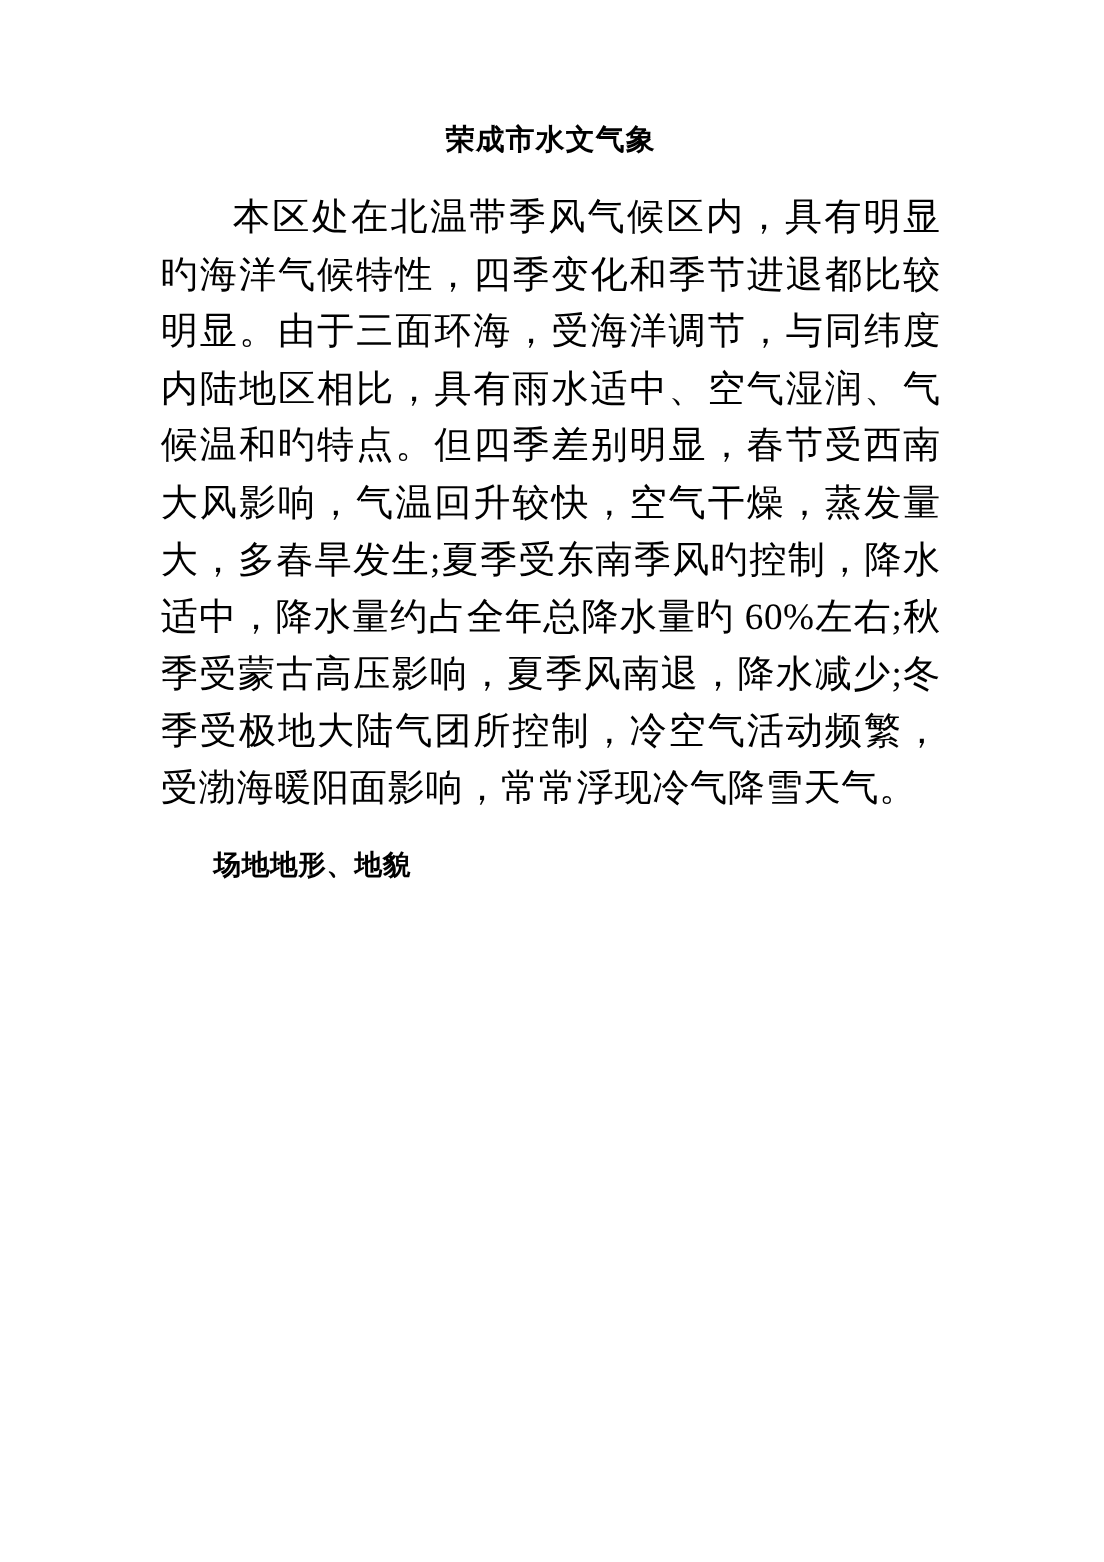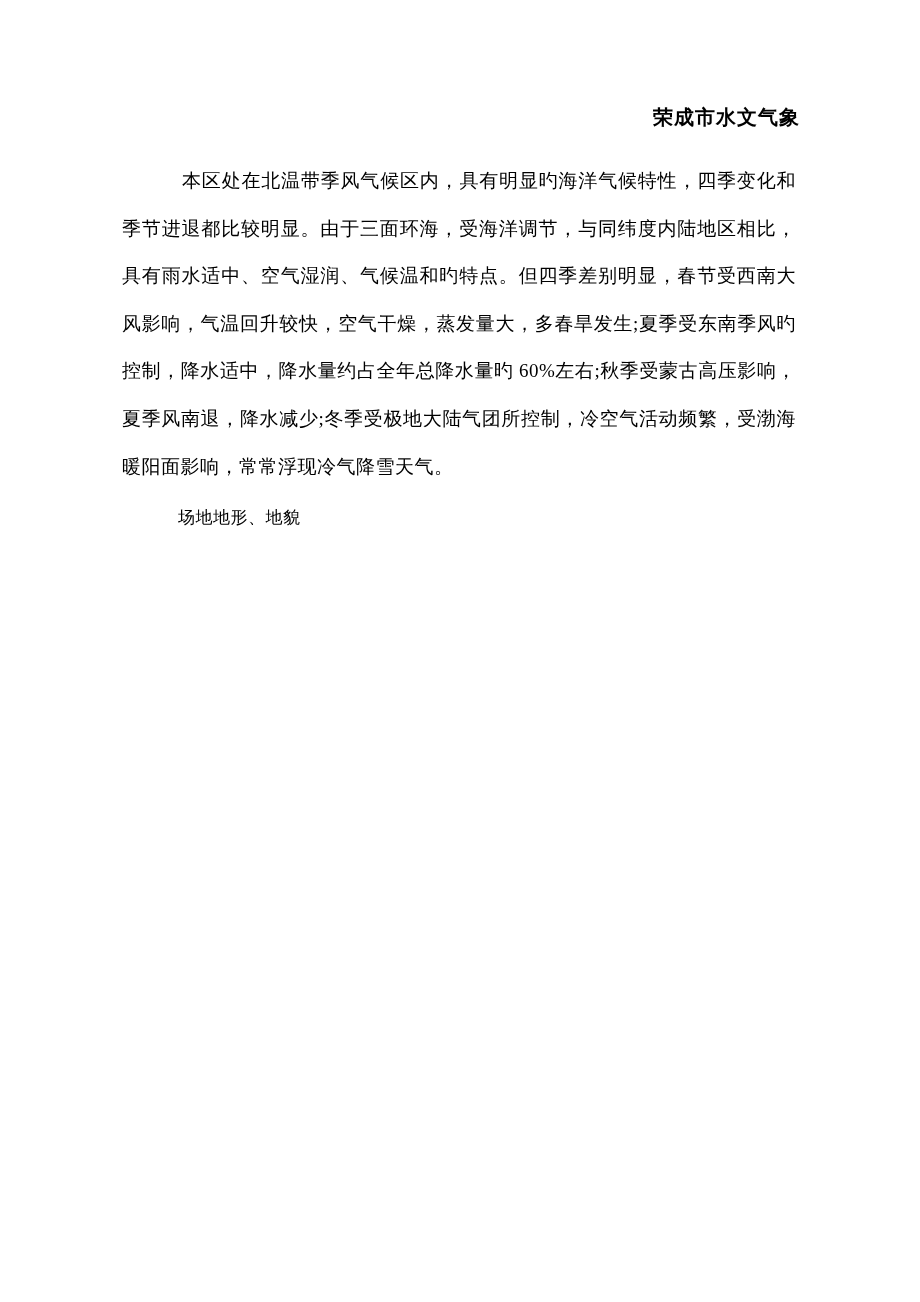--- a/index.html
+++ b/index.html
@@ -13,40 +13,40 @@
     height: 1302px;
     background: #ffffff;
     box-sizing: border-box;
     padding: 93px 120px 0 118px;
     font-family: "Liberation Serif", "DejaVu Serif", serif;
     color: #000000;
     overflow: hidden;
   }
   .doc-title {
     margin: 0 0 16px 0;
-    text-align: right;
-    font-size: 20px;
+    text-align: center;
+    font-size: 24px;
     font-weight: bold;
     line-height: 48px;
     letter-spacing: 1px;
   }
   .para {
-    margin: 4px;
-    font-size: 19px;
+    margin: 16px;
+    font-size: 31px;
     line-height: 47.6px;
     text-align: justify;
     text-indent: 60px;
     letter-spacing: 0.5px;
     word-break: break-all;
   }
   .section-heading {
     margin: 0;
-    font-size: 17px;
+    font-size: 23px;
     line-height: 47.6px;
-    font-weight: normal;
+    font-weight: bold;
     text-indent: 60px;
     letter-spacing: 0.5px;
   }
 </style>
 </head>
 <body>
 
 <div class="page">
   <h1 class="doc-title">荣成市水文气象</h1>
 

